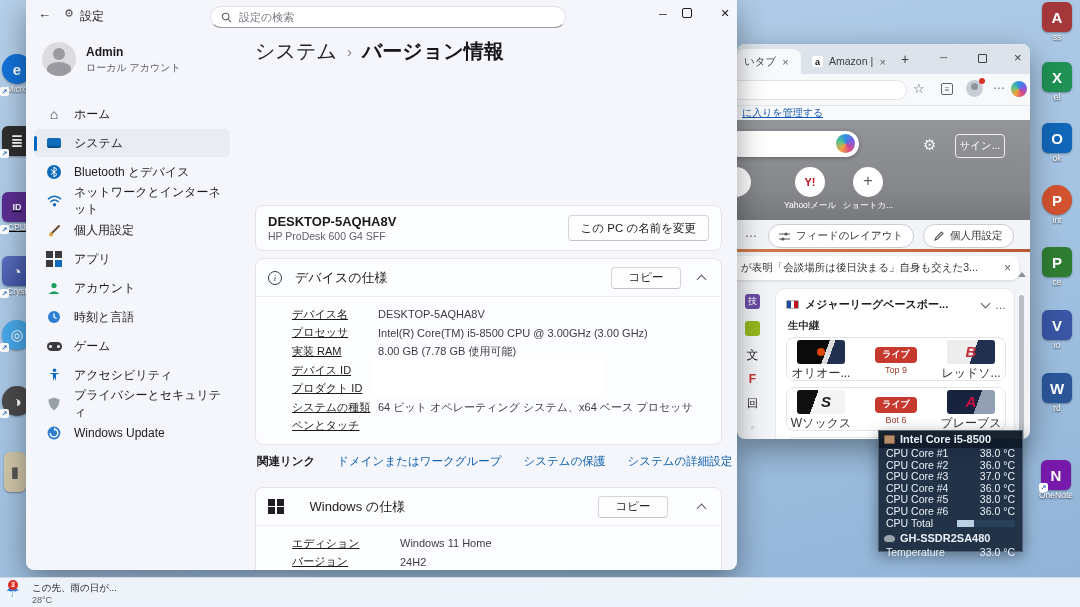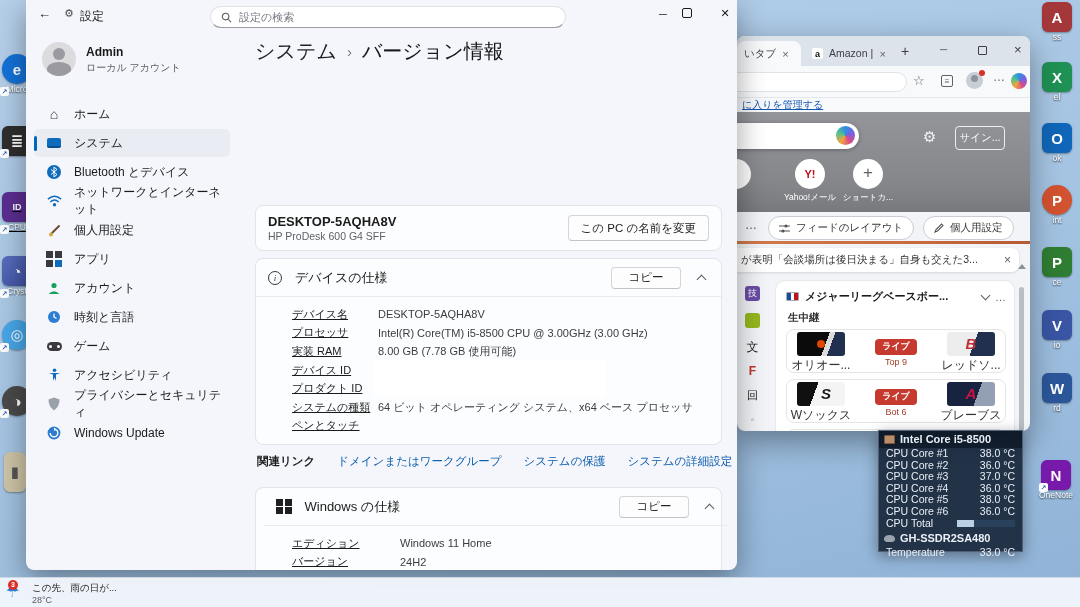--- a/index.html
+++ b/index.html
@@ -6,21 +6,21 @@
   html,body{width:1080px;height:607px;overflow:hidden;}
   .a{position:absolute;}
   .stage{position:relative;width:1080px;height:607px;background:linear-gradient(165deg,#b6d0ea 0%,#a3c3e2 55%,#8fb2d6 100%);overflow:hidden;}
   
   .dicon{width:30px;height:30px;border-radius:6px;display:flex;align-items:center;justify-content:center;color:#fff;font-weight:bold;font-size:15px;box-shadow:0 1px 2px rgba(0,0,0,.35);}
   .dlabel{font-size:8.5px;color:#fff;text-shadow:0 1px 2px rgba(0,0,0,.8);text-align:center;white-space:nowrap;overflow:hidden;}
   .shortcut-arrow{position:absolute;left:-2px;bottom:-2px;width:9px;height:9px;background:#fff;border-radius:2px;color:#1b5fbf;font-size:7px;line-height:9px;text-align:center;font-weight:bold;}
   
   .win{position:absolute;box-shadow:0 10px 30px rgba(0,0,0,.38);overflow:hidden;}
   .settings-win{left:26px;top:0;width:711px;height:570px;background:#f4f6fb;border-radius:0 0 8px 8px;z-index:5;}
-  .browser-win{left:737px;top:36px;width:293px;height:395px;background:#f2f4f7;border-radius:8px;z-index:4;}
+  .browser-win{left:737px;top:44px;width:293px;height:395px;background:#f2f4f7;border-radius:8px;z-index:4;}
   
   .s-title{font-size:12px;color:#1b1b1b;}
   .s-search{left:184px;top:6px;width:356px;height:22px;background:#fff;border:1px solid #e3e3e6;border-bottom:1px solid #9a9aa0;border-radius:12px;display:flex;align-items:center;padding:0 10px;gap:7px;}
   .s-search span{font-size:11px;color:#767680;}
   .wbtn{width:30px;height:23px;display:flex;align-items:center;justify-content:center;color:#1b1b1b;font-size:11px;}
   .navitem{left:8px;width:196px;height:28px;border-radius:5px;display:flex;align-items:center;padding:0 0 0 12px;gap:12px;font-size:12px;color:#1b1b1b;}
   .navitem.sel{background:#eaecf3;}
   .selbar{position:absolute;left:0;width:3px;height:15px;border-radius:2px;background:#0067c0;}
   .navic{width:16px;height:16px;display:flex;align-items:center;justify-content:center;flex:none;}
   .card{position:absolute;background:#fcfdfe;border:1px solid #e4e4e8;border-radius:8px;}
@@ -277,21 +277,21 @@
             </svg>
           </span>
           <span>Windows Update</span>
         </div>
     </div>
 
     <div class="a" style="left:212px;top:30px;width:499px;height:540px;">
       <div class="a" style="left:17px;top:8px;display:flex;align-items:center;gap:10px;">
         <span style="font-size:20px;color:#1f1f24;">システム</span>
         <span style="font-size:15px;color:#7a7a80;">›</span>
-        <span style="font-size:20px;font-weight:normal;color:#17171b;">バージョン情報</span>
+        <span style="font-size:20px;font-weight:bold;color:#17171b;">バージョン情報</span>
       </div>
 
 
       <div class="card" style="left:17px;top:175px;width:467px;height:46px;display:flex;align-items:center;justify-content:space-between;padding:0 12px;">
         <div>
           <div style="font-size:13px;font-weight:bold;color:#1b1b1b;">DESKTOP-5AQHA8V</div>
           <div style="font-size:10.5px;color:#5f5f66;margin-top:1px;">HP ProDesk 600 G4 SFF</div>
         </div>
         <div class="btn" style="height:26px;padding:0 12px;">この PC の名前を変更</div>
       </div>
@@ -336,21 +336,21 @@
       </div>
 
       <div class="a" style="left:19px;top:424px;display:flex;gap:22px;align-items:center;">
         <span style="font-size:11.5px;font-weight:bold;color:#1b1b1b;">関連リンク</span>
         <span class="link">ドメインまたはワークグループ</span>
         <span class="link">システムの保護</span>
         <span class="link">システムの詳細設定</span>
       </div>
 
       <div class="card" style="left:17px;top:457px;width:467px;height:90px;border-radius:8px 8px 0 0;">
-        <div class="a" style="left:8px;top:0;width:465px;height:38px;display:flex;align-items:center;padding:0 12px;gap:13px;border-bottom:1px solid #ececf0;">
+        <div class="a" style="left:0;top:0;width:465px;height:38px;display:flex;align-items:center;padding:0 12px;gap:26px;border-bottom:1px solid #ececf0;">
           <span class="grid4">
               <i style="background:#1f1f23;"></i>
               <i style="background:#1f1f23;"></i>
               <i style="background:#1f1f23;"></i>
               <i style="background:#1f1f23;"></i>
             </span>
           <span style="font-size:13px;color:#1b1b1b;flex:1;">Windows の仕様</span>
           <span class="btn" style="width:70px;height:22px;">コピー</span>
           <span class="chev" style="margin:3px 4px 0 4px;"></span>
         </div>

